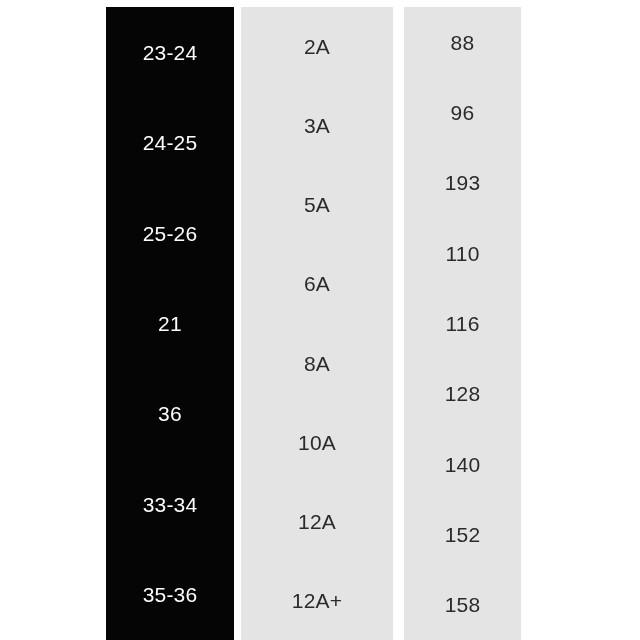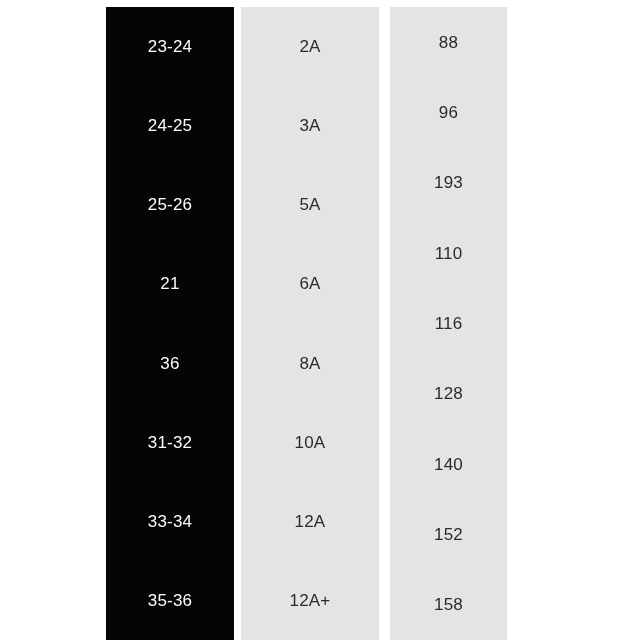--- a/index.html
+++ b/index.html
@@ -38,36 +38,36 @@
     box-sizing: border-box;
   }
 
   .col-size {
     width: 128px;
     background: #050505;
     margin-right: 7px;
   }
 
   .col-cup {
-    width: 138px;
+    width: 152px;
     background: #e4e4e4;
     margin-right: 11px;
   }
 
   .col-num {
     width: 117px;
     background: #e4e4e4;
   }
 
   .cell {
     flex: 1 1 0;
     display: flex;
     align-items: center;
     justify-content: center;
-    font-size: 17px;
+    font-size: 21px;
     letter-spacing: 0.2px;
     line-height: 1;
     user-select: none;
   }
 
   .col-size .cell {
     color: #fcfcfc;
     font-weight: 400;
   }
 
@@ -82,21 +82,20 @@
 
 <div id="size-chart">
   <div class="chart-columns">
 
     <div class="chart-column col-size">
       <div class="cell">23-24</div>
       <div class="cell">24-25</div>
       <div class="cell">25-26</div>
       <div class="cell">21</div>
       <div class="cell">36</div>
-      <div class="cell">31-32</div>
       <div class="cell">33-34</div>
       <div class="cell">35-36</div>
     </div>
 
     <div class="chart-column col-cup">
       <div class="cell">2A</div>
       <div class="cell">3A</div>
       <div class="cell">5A</div>
       <div class="cell">6A</div>
       <div class="cell">8A</div>

